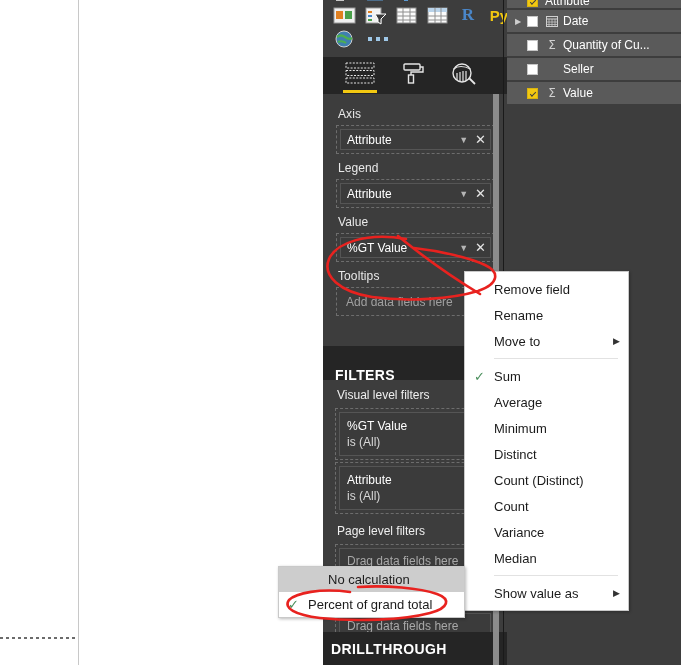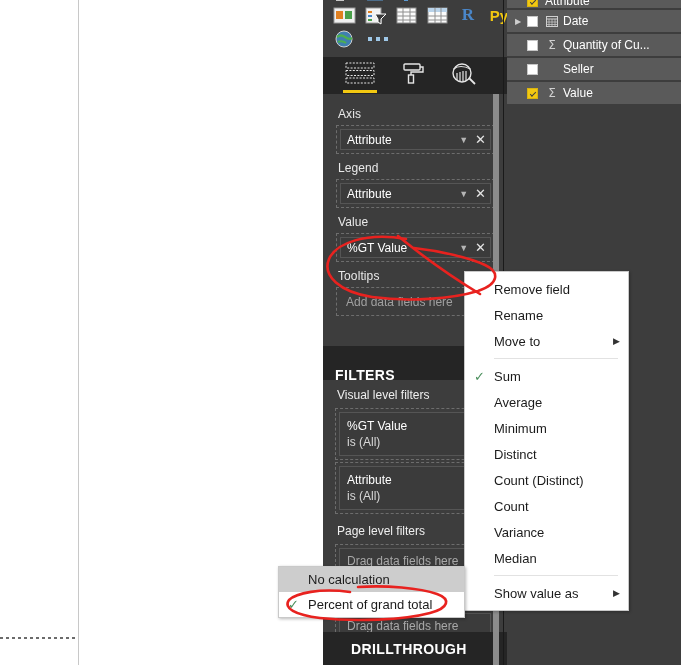--- a/index.html
+++ b/index.html
@@ -54,21 +54,21 @@
   .filters-body{position:absolute;left:0;top:380px;width:184px;height:285px;background:#3d3d3d;
                 box-sizing:border-box;padding:0 12px;overflow:hidden;}
   .f-sub{color:#efefef;font-size:12px;padding:8px 0 6px 2px;}
   .f-card{border:1px dashed #6d6d6d;padding:3px;margin-bottom:2px;}
   .f-inner{background:#3b3b3b;border:1px solid #555;padding:5px 7px;}
   .f-name{color:#ffffff;font-size:12px;line-height:16px;}
   .f-val{color:#d8d8d8;font-size:12px;line-height:16px;}
   .f-drop{background:#3b3b3b;border:1px solid #555;height:23px;display:flex;align-items:center;
           padding-left:7px;color:#a8a8a8;font-size:12px;}
   .drill-hdr{position:absolute;left:0;bottom:0;width:184px;height:33px;background:#252525;
-             display:flex;align-items:center;padding-left:28px;box-sizing:border-box;}
+             display:flex;align-items:center;padding-left:8px;box-sizing:border-box;}
   .drill-hdr span{color:#ffffff;font-size:14px;font-weight:bold;letter-spacing:.4px;}
   .vis-scroll{position:absolute;left:170px;top:94px;width:6px;height:571px;background:#8c8c8c;}
   .vis-edge{position:absolute;left:180px;top:0;width:1px;height:665px;background:#1a1a1a;}
 
   
   .fields-pane{position:absolute;left:507px;top:0;width:174px;height:665px;background:#3d3d3d;}
   .frow{height:22px;background:#5a5a5a;margin-bottom:2px;display:flex;align-items:center;
         padding-left:8px;box-sizing:border-box;cursor:pointer;}
   .frow.clipped{height:14px;margin-top:-6px;}
   .fexp{width:12px;color:#cfcfcf;font-size:8px;flex:none;}
@@ -89,21 +89,21 @@
             font-size:13px;color:#1b1b1b;cursor:pointer;position:relative;}
   .ctx-check{width:29px;flex:none;text-align:center;color:#4a8f5c;font-size:13px;}
   .ctx-lbl{flex:1;}
   .ctx-arrow{color:#333;font-size:9px;}
   .ctx-sep{height:1px;background:#e2e2e2;margin:4px 10px 4px 29px;}
 
   
   .submenu{position:absolute;left:278px;top:566px;width:185px;background:#ffffff;
            border:1px solid #c9c9c9;box-shadow:1px 1px 3px rgba(0,0,0,.28);}
   .sub-item{height:25px;display:flex;align-items:center;font-size:13px;color:#1b1b1b;cursor:pointer;}
-  .sub-item.hl{background:#cdcdcd;}
+  .sub-item.hl{background:#cdcdcd;padding-left:20px;}
   .sub-check{width:29px;flex:none;text-align:center;color:#4a8f5c;font-size:13px;}
 
   
   .annot{position:absolute;left:0;top:0;width:681px;height:665px;pointer-events:none;}
 </style>
 </head>
 <body>
 
 <div class="canvas-left"></div>
 <div class="canvas-dotted"></div>

